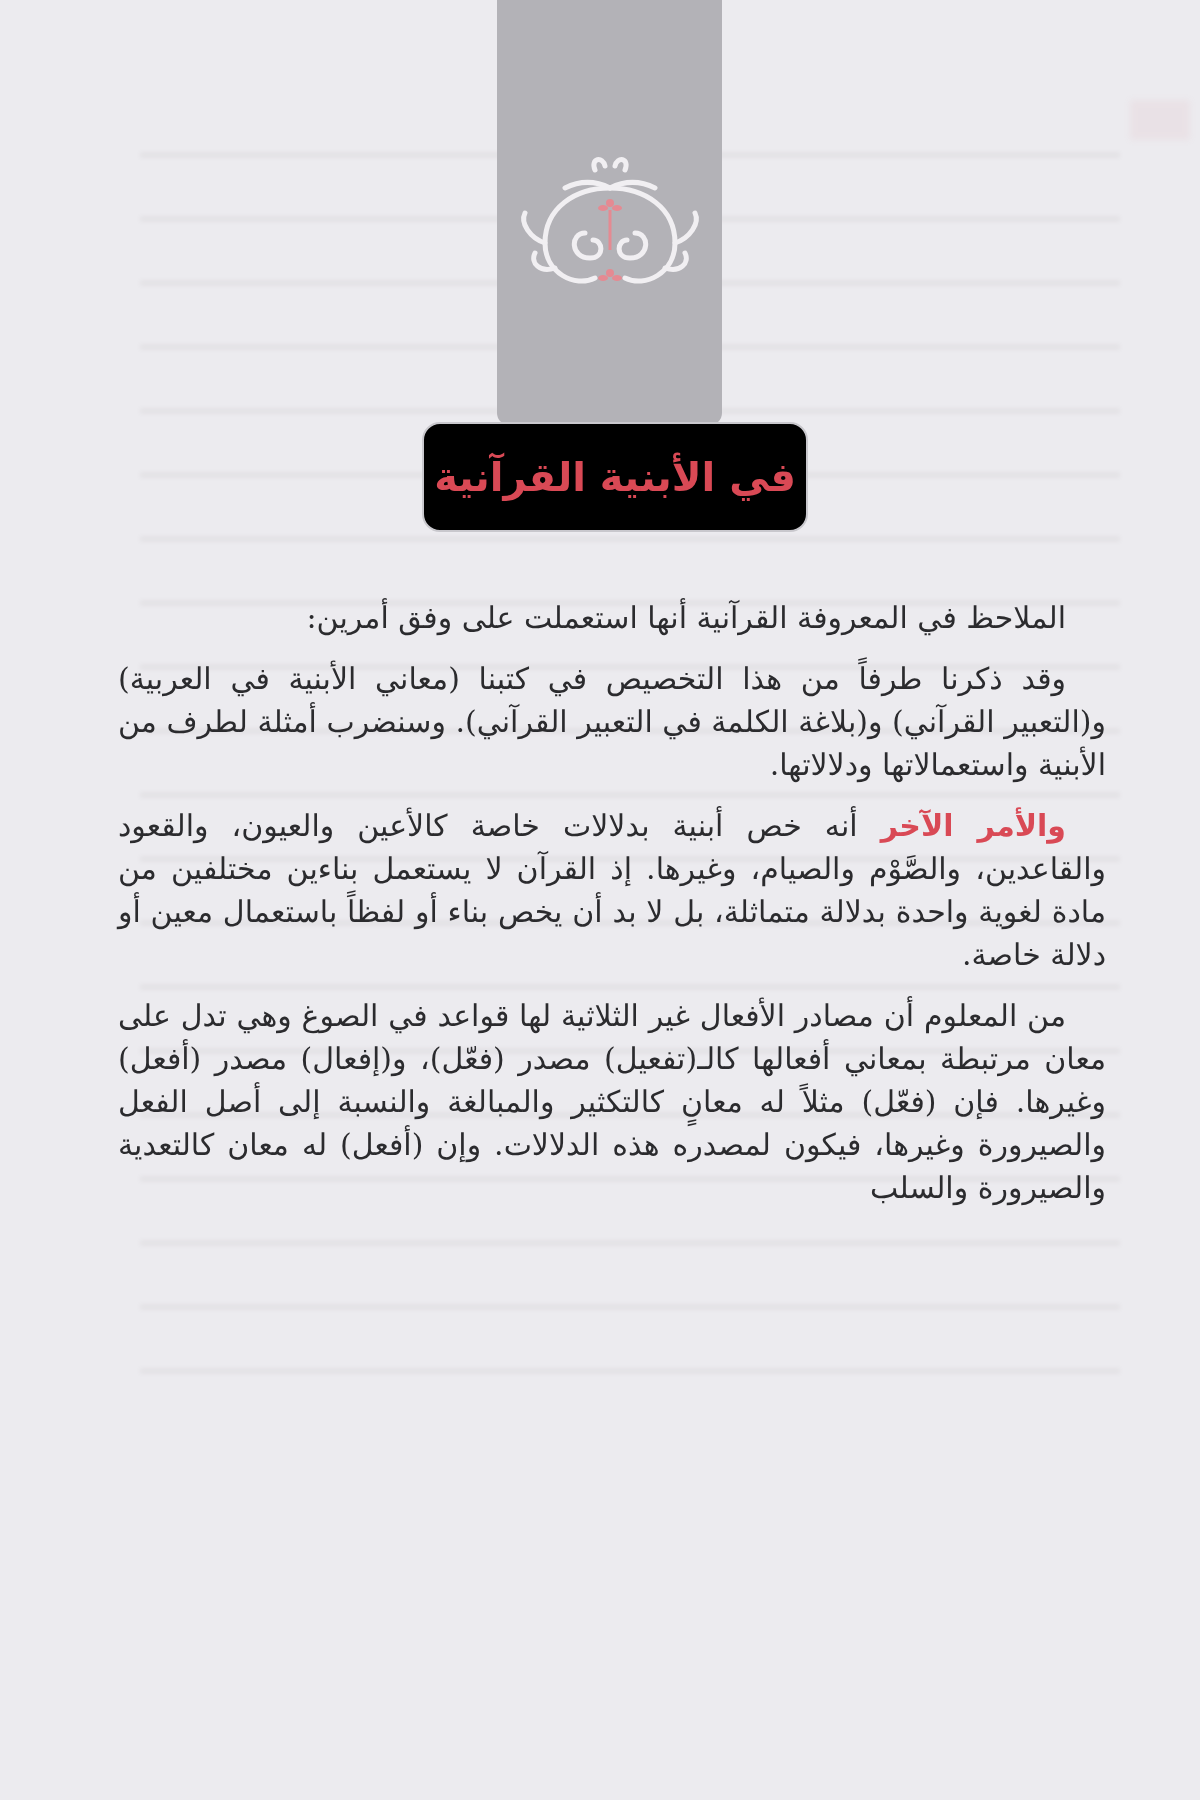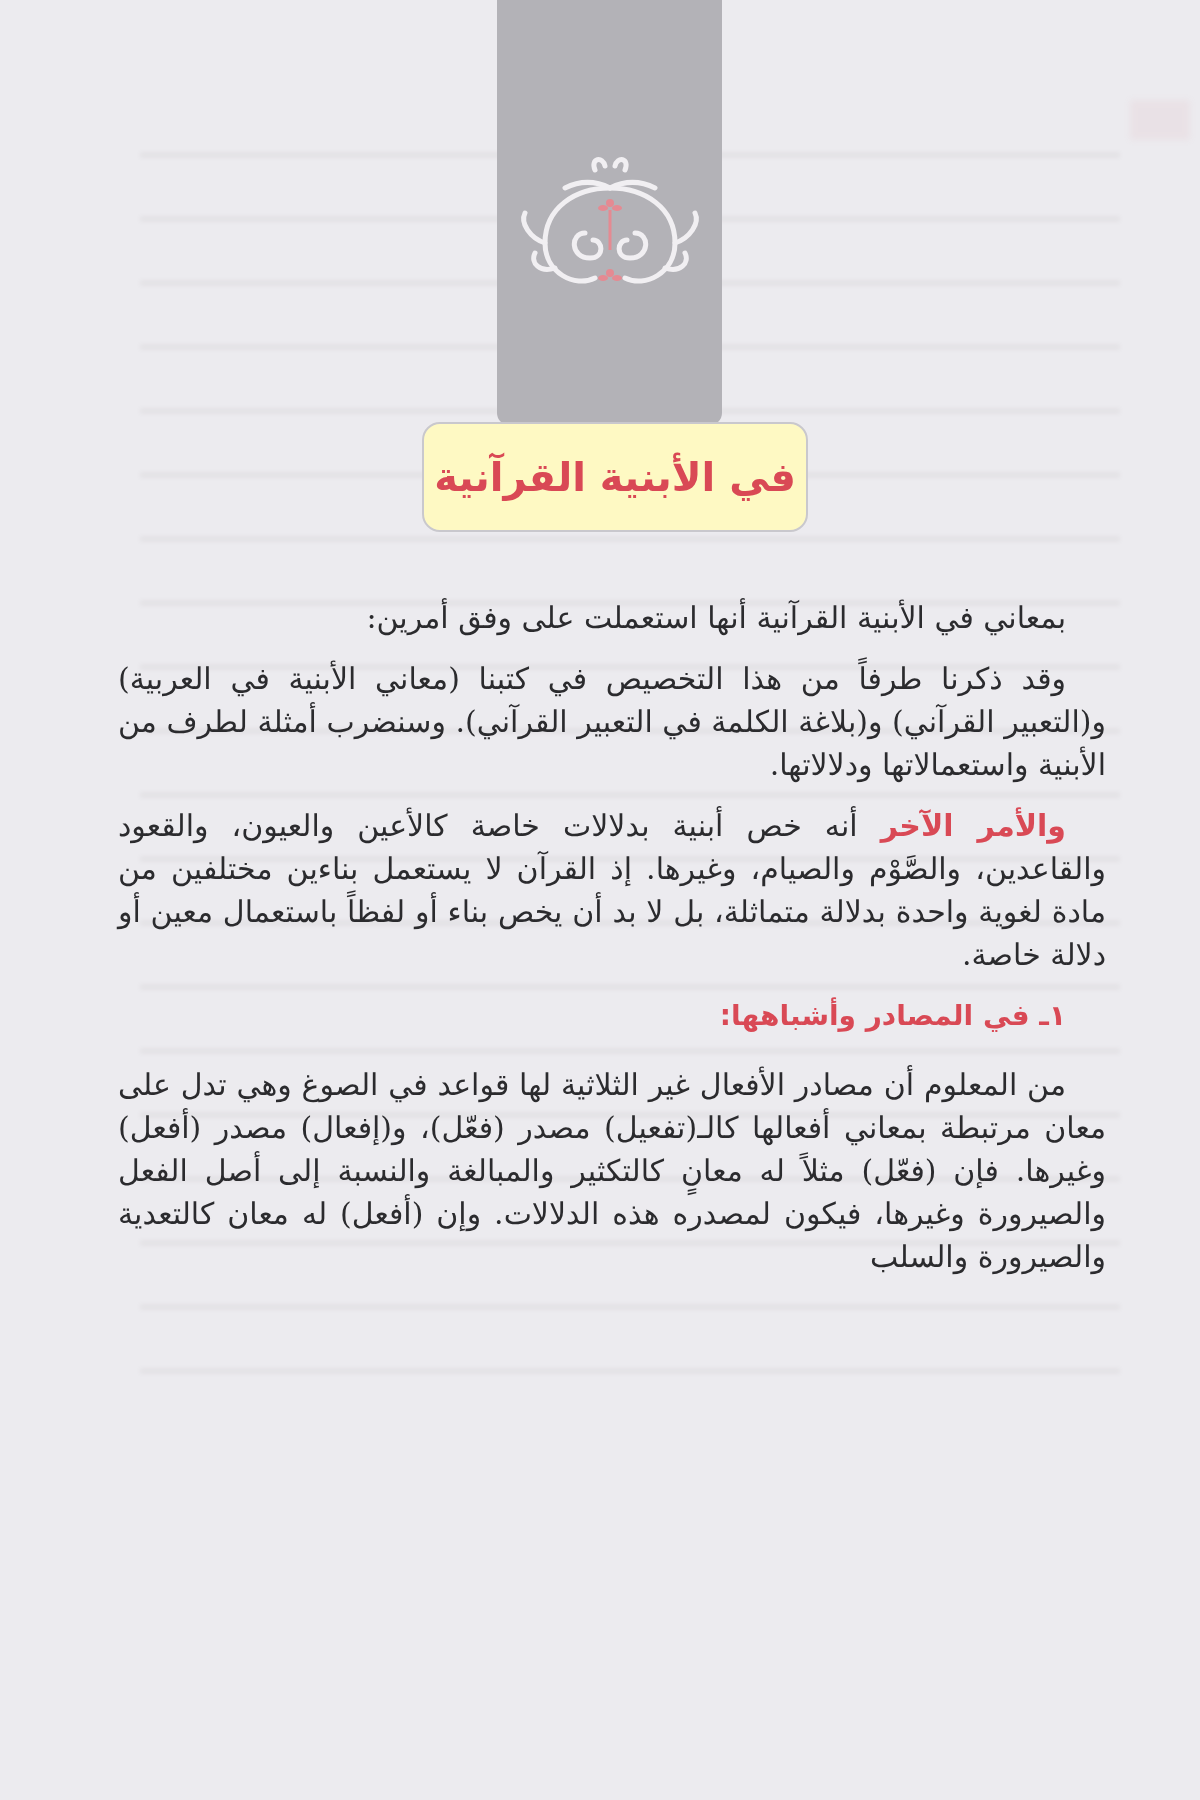--- a/index.html
+++ b/index.html
@@ -54,21 +54,21 @@
       margin-top: 20px;
     }
     .title-box {
       position: absolute;
       left: 422px;
       top: 422px;
       width: 386px;
       height: 110px;
       border: 2px solid #c9c8cd;
       border-radius: 18px;
-      background: #fef9c3;
+      background: #000000;
       display: flex;
       align-items: center;
       justify-content: center;
       box-sizing: border-box;
     }
     .title-text {
       font-family: "DejaVu Sans", "Liberation Sans", sans-serif;
       font-weight: bold;
       font-size: 40px;
       color: #d94955;
@@ -134,23 +134,22 @@
       <ellipse cx="102" cy="130" rx="5" ry="3"></ellipse>
     </g>
   </svg>
 </div>
 
 <div class="title-box">
   <span class="title-text">في الأبنية القرآنية</span>
 </div>
 
 <div class="content">
-  <p class="indent">بمعاني في الأبنية القرآنية أنها استعملت على وفق أمرين:</p>
+  <p class="indent">الملاحظ في المعروفة القرآنية أنها استعملت على وفق أمرين:</p>
 
 
   <p class="indent">وقد ذكرنا طرفاً من هذا التخصيص في كتبنا (معاني الأبنية في العربية) و(التعبير القرآني) و(بلاغة الكلمة في التعبير القرآني). وسنضرب أمثلة لطرف من الأبنية واستعمالاتها ودلالاتها.</p>
 
   <p class="indent"><span class="lead">والأمر الآخر</span><span> أنه خص أبنية بدلالات خاصة كالأعين والعيون، والقعود والقاعدين، والصَّوْم والصيام، وغيرها. إذ القرآن لا يستعمل بناءين مختلفين من مادة لغوية واحدة بدلالة متماثلة، بل لا بد أن يخص بناء أو لفظاً باستعمال معين أو دلالة خاصة.</span></p>
 
-  <div class="section-heading">١ـ في المصادر وأشباهها:</div>
 
   <p class="indent">من المعلوم أن مصادر الأفعال غير الثلاثية لها قواعد في الصوغ وهي تدل على معان مرتبطة بمعاني أفعالها كالـ(تفعيل) مصدر (فعّل)، و(إفعال) مصدر (أفعل) وغيرها. فإن (فعّل) مثلاً له معانٍ كالتكثير والمبالغة والنسبة إلى أصل الفعل والصيرورة وغيرها، فيكون لمصدره هذه الدلالات. وإن (أفعل) له معان كالتعدية والصيرورة والسلب</p>
 </div>
 
 </body></html>

